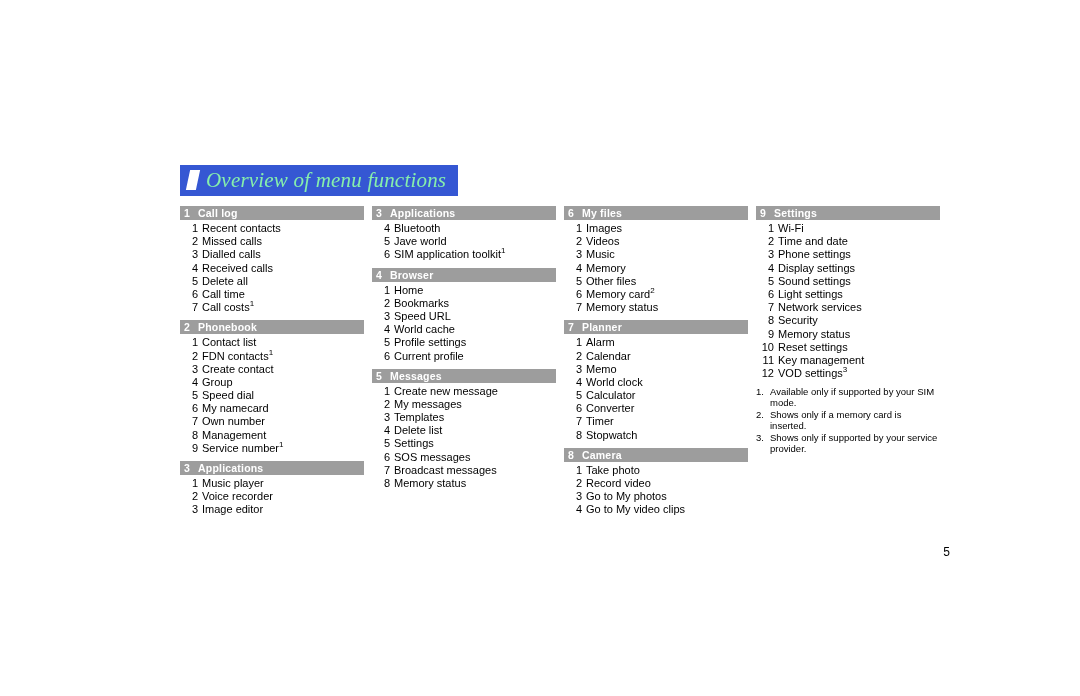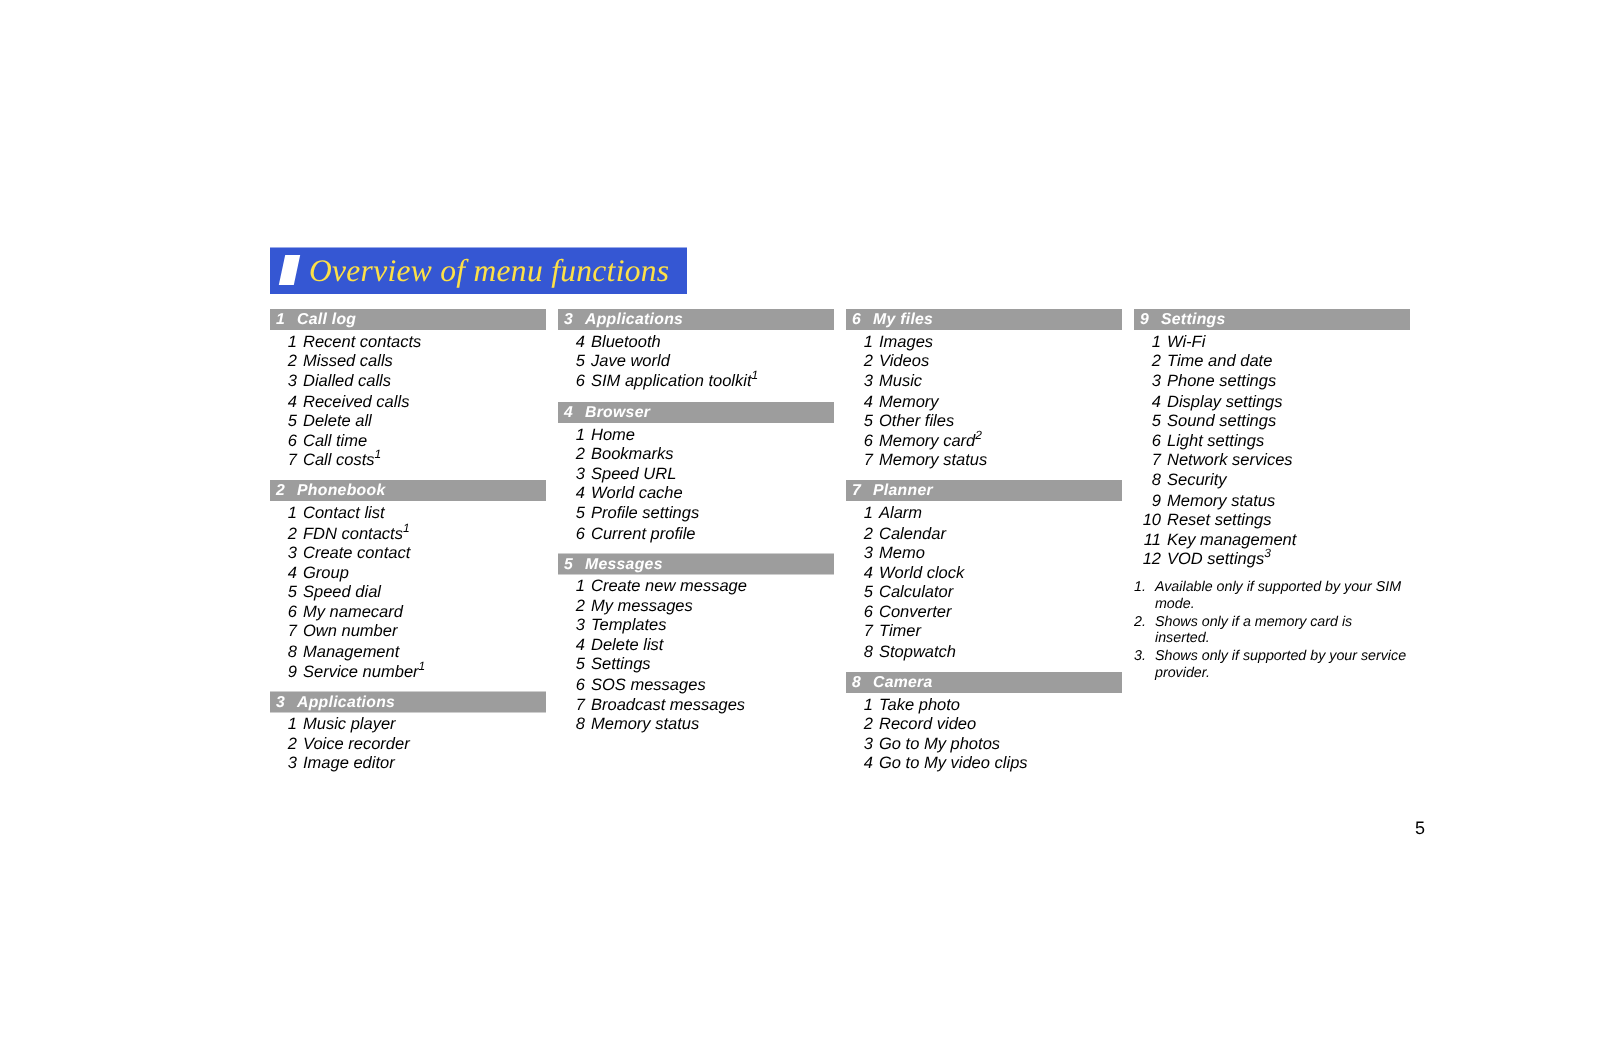--- a/index.html
+++ b/index.html
@@ -13,21 +13,21 @@
   }
   .page {
     position: absolute;
     left: 180px;
     top: 165px;
     width: 760px;
   }
   .title-bar {
     display: inline-block;
     background: #3557d3;
-    color: #fde047;
+    color: #86efac;
     padding: 3px 12px 3px 8px;
     font-style: italic;
     font-family: Georgia, "Times New Roman", serif;
     font-size: 21px;
     letter-spacing: 0.2px;
   }
   .title-bar .tick {
     display: inline-block;
     width: 10px;
     height: 20px;
@@ -41,21 +41,20 @@
     font-size: 12.5px;
     color: #222;
   }
   .intro b {
     font-weight: bold;
   }
   .cols {
     margin-top: 6px;
     display: flex;
     gap: 8px;
-    font-style: italic;
   }
   .col {
     flex: 1 1 0;
     min-width: 0;
   }
   .section-head {
     background: #9d9d9d;
     color: #fff;
     font-weight: bold;
     font-size: 10.5px;

